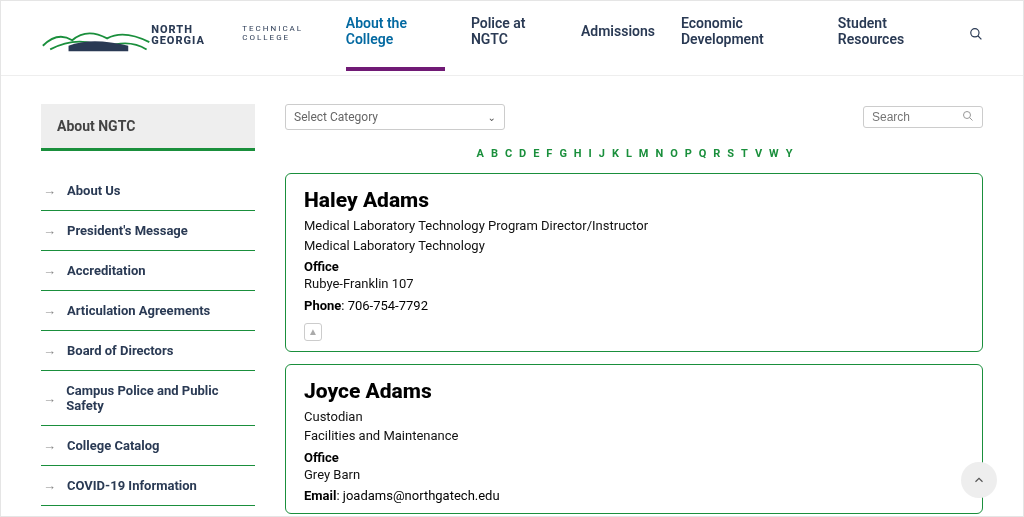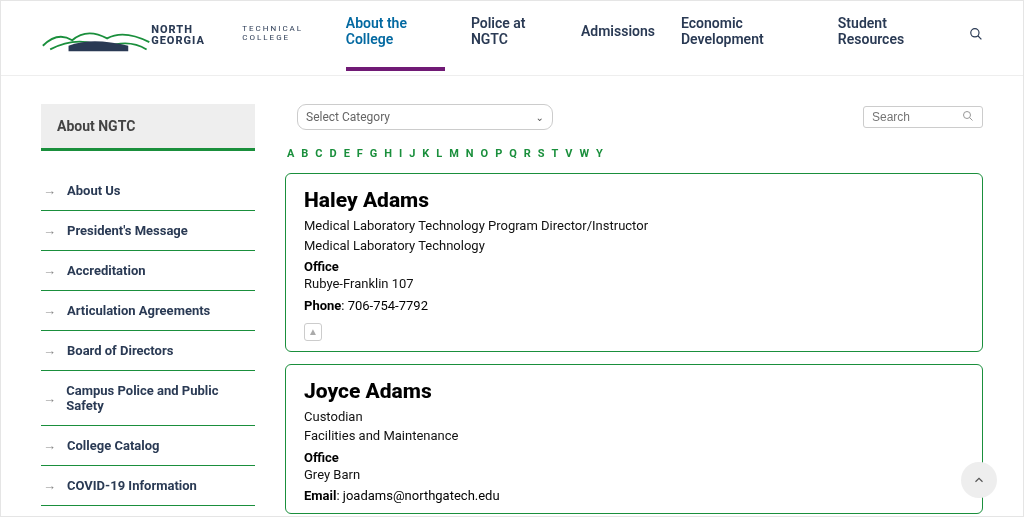--- a/index.html
+++ b/index.html
@@ -90,49 +90,48 @@
     flex-direction: column;
   }
   .main-top {
     display: flex;
     justify-content: space-between;
     align-items: center;
     margin-bottom: 12px;
   }
   .select-category {
     border: 1px solid #ccc;
-    border-radius: 9px;
+    border-radius: 3px;
     padding: 5px 8px;
     font-size: 12px;
     color: #666;
-    width: 256px;
+    width: 220px;
     background: #fff;
     display: flex;
     justify-content: space-between;
     align-items: center;
     cursor: pointer;
-    margin-left: 12px;
   }
   .select-category .chev { color: #555; font-size: 10px; }
   .search-box {
     border: 1px solid #ccc;
     border-radius: 3px;
     padding: 3px 8px;
     width: 120px;
     display: flex;
     align-items: flex-start;
     gap: 22px;
   }
   .search-box input {
     border: none; outline: none; width: 100%; font-size: 12px; color: #666;
   }
   .search-box svg { width: 12px; height: 12px; stroke: #999; fill: none; stroke-width: 2; flex-shrink: 0; }
 
   .alpha-row {
-    text-align: left;
+    text-align: center;
     margin-bottom: 12px;
   }
   .alpha-row a {
     color: #1a8f3c;
     font-size: 11px;
     font-weight: 700;
     cursor: pointer;
     letter-spacing: 1px;
     margin-left: 2px;
   }

